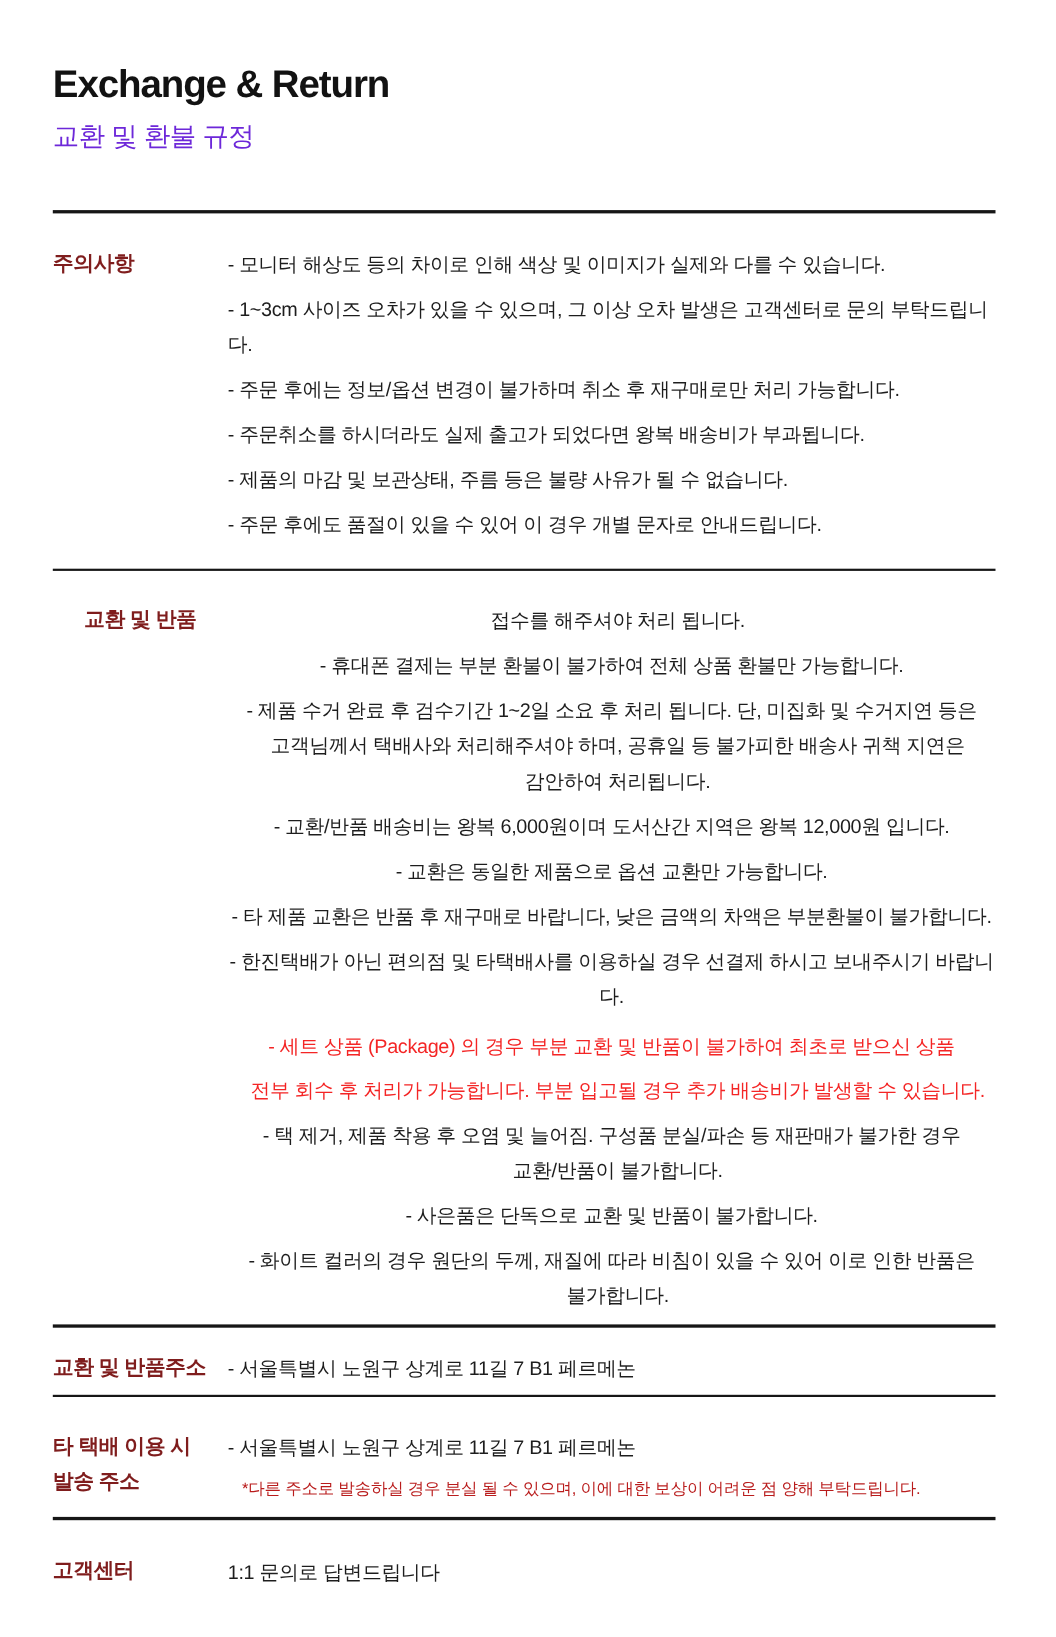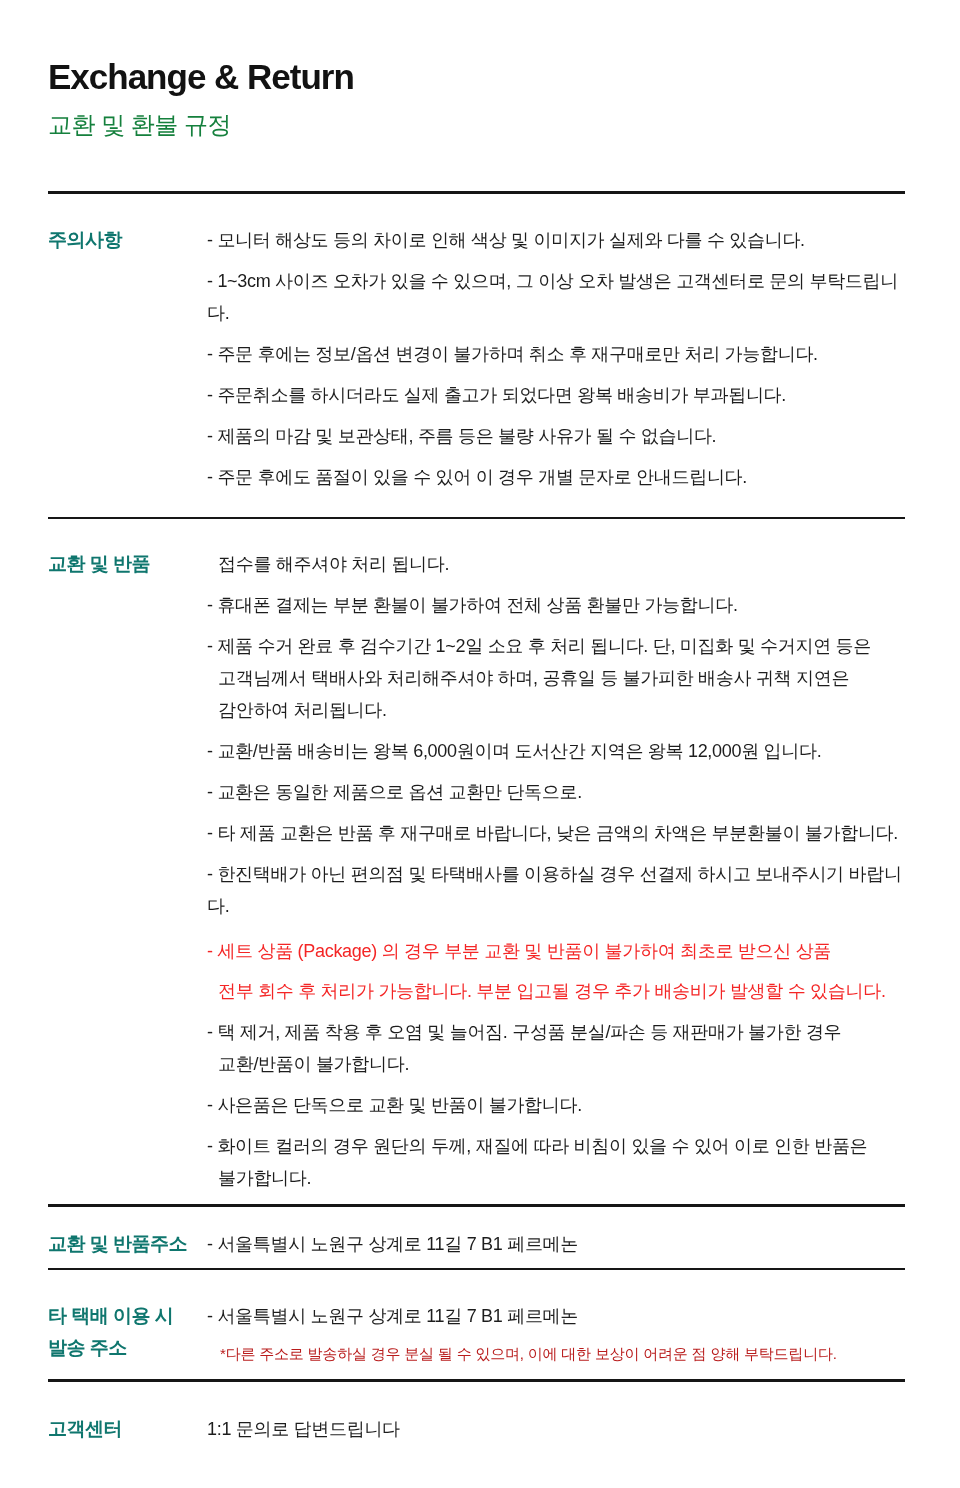--- a/index.html
+++ b/index.html
@@ -19,44 +19,44 @@
     font-weight: 700;
     letter-spacing: -1px;
     color: #121212;
     line-height: 50px;
   }
   .subtitle {
     margin-top: 8px;
     font-size: 24px;
     font-weight: 500;
     letter-spacing: -0.5px;
-    color: #15803d;
+    color: #6d28d9;
     line-height: 29px;
   }
   .divider {
     height: 2.5px;
     background: #161616;
   }
   .divider.first { margin-top: 52px; }
 
   
   .policy-section { display: flex; align-items: flex-start; }
   .sec-precautions            { padding: 30px 0 24px; }
-  .sec-exchange-return        { padding: 29px 0 10px; }
+  .sec-exchange-return        { padding: 29px 0 10px; text-align: center; }
   .sec-return-address         { padding: 21px 0 8px; }
   .sec-other-courier-address  { padding: 30px 0 12px; }
   .sec-customer-center        { padding: 31px 0 12px; }
 
   .section-label {
     flex: 0 0 159px;
     width: 159px;
     font-size: 19px;
     font-weight: 700;
     letter-spacing: -0.5px;
-    color: #0f766e;
+    color: #7f1d1d;
     line-height: 32px;
   }
   .section-content {
     flex: 1;
     font-size: 18px;
     letter-spacing: -0.3px;
     color: #1d1d1d;
   }
   .item { margin-bottom: 9px; }
   .item:last-child { margin-bottom: 0; }
@@ -121,21 +121,21 @@
           </div>
           <div class="item">
             <div class="line first">- 제품 수거 완료 후 검수기간 1~2일 소요 후 처리 됩니다. 단, 미집화 및 수거지연 등은</div>
             <div class="line cont">고객님께서 택배사와 처리해주셔야 하며, 공휴일 등 불가피한 배송사 귀책 지연은</div>
             <div class="line cont">감안하여 처리됩니다.</div>
           </div>
           <div class="item">
             <div class="line first">- 교환/반품 배송비는 왕복 6,000원이며 도서산간 지역은 왕복 12,000원 입니다.</div>
           </div>
           <div class="item">
-            <div class="line first">- 교환은 동일한 제품으로 옵션 교환만 단독으로.</div>
+            <div class="line first">- 교환은 동일한 제품으로 옵션 교환만 가능합니다.</div>
           </div>
           <div class="item">
             <div class="line first">- 타 제품 교환은 반품 후 재구매로 바랍니다, 낮은 금액의 차액은 부분환불이 불가합니다.</div>
           </div>
           <div class="item">
             <div class="line first">- 한진택배가 아닌 편의점 및 타택배사를 이용하실 경우 선결제 하시고 보내주시기 바랍니다.</div>
           </div>
           <div class="item red">
             <div class="line first">- 세트 상품 (Package) 의 경우 부분 교환 및 반품이 불가하여 최초로 받으신 상품</div>
             <div class="line cont">전부 회수 후 처리가 가능합니다. 부분 입고될 경우 추가 배송비가 발생할 수 있습니다.</div>

